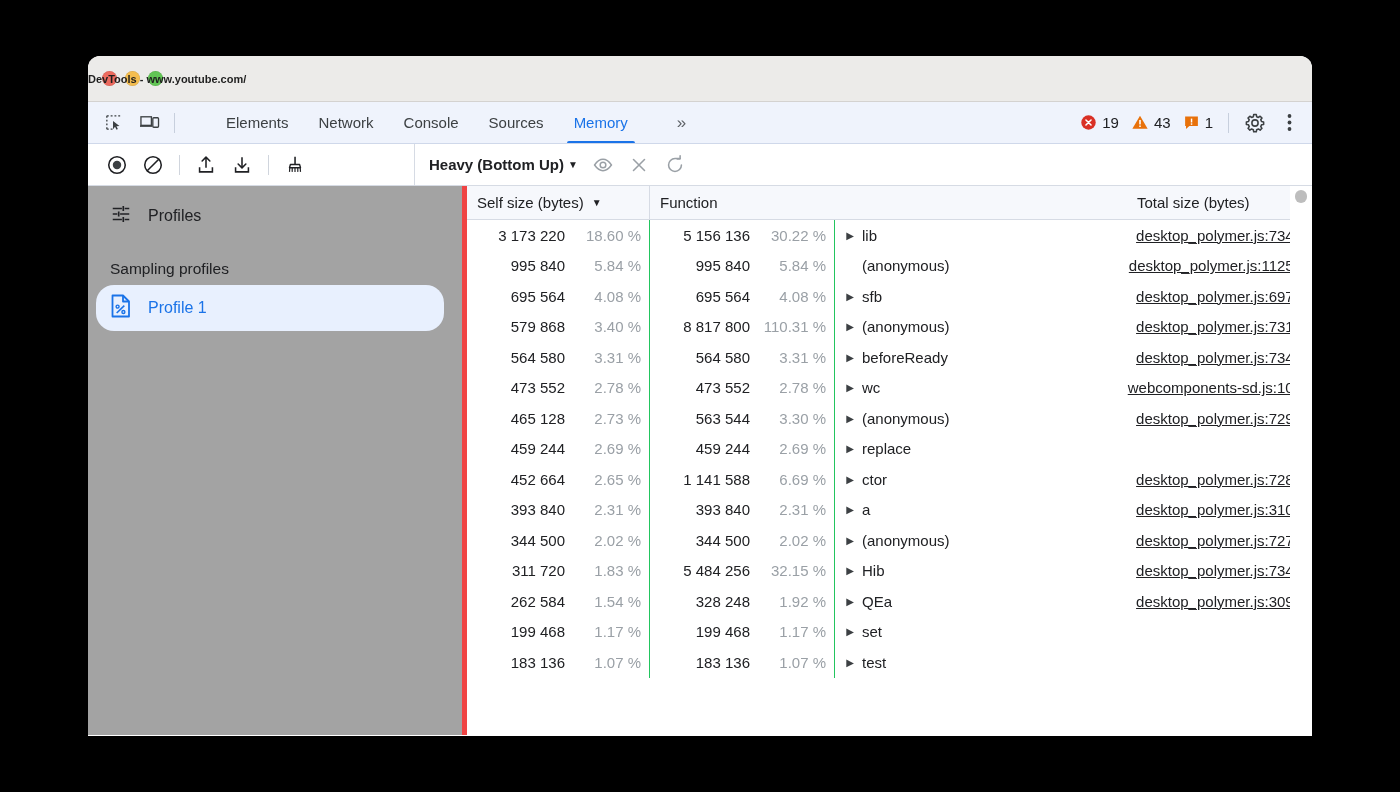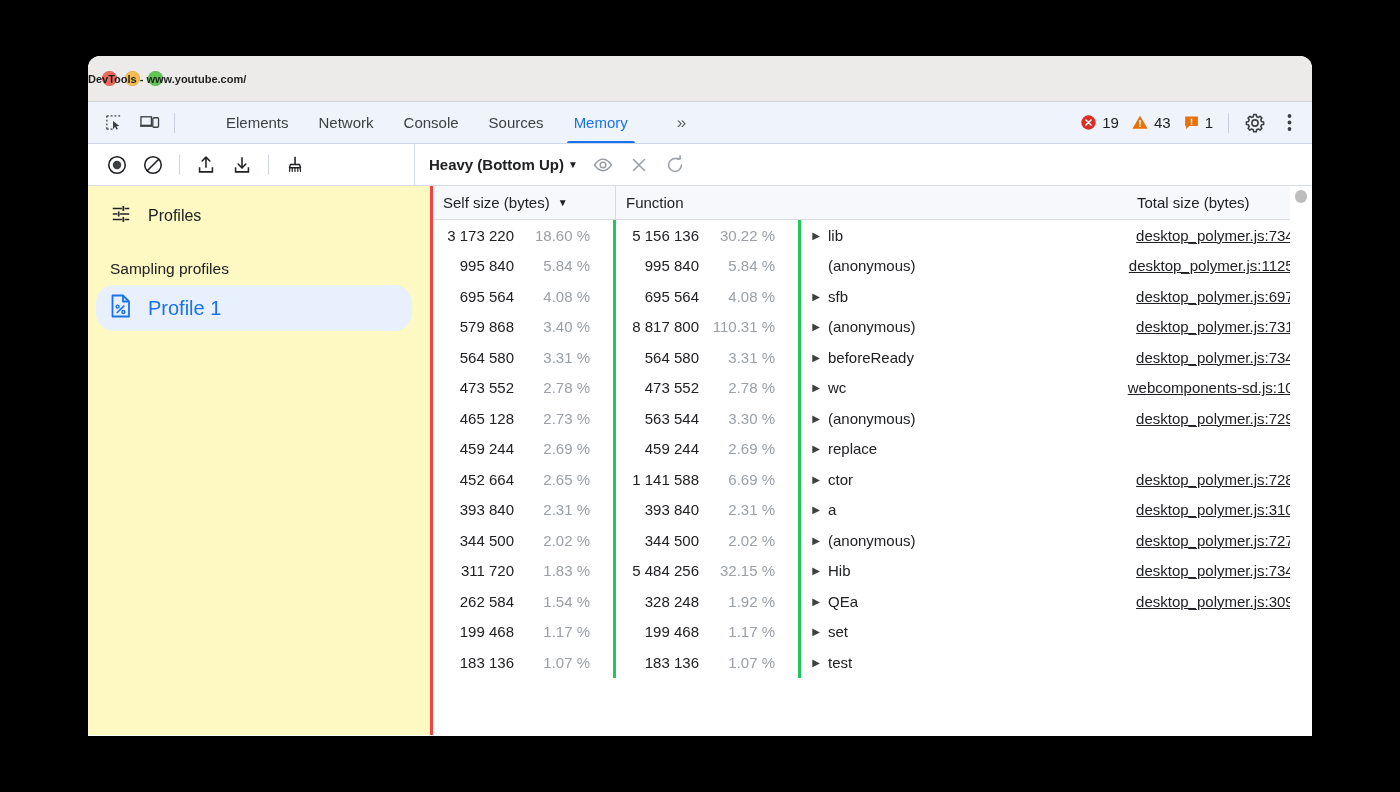--- a/index.html
+++ b/index.html
@@ -114,43 +114,43 @@
     font-size: 15px; color: #202124;
     padding: 3px 6px 3px 2px; border-radius: 4px; font-weight: bold;
   }
   .caret { font-size: 10px; color: #202124; }
 
   
   .body-split { display: flex; height: 549px; }
 
   
   .sidebar {
-    width: 345px;
-    border-right: 3px solid #ef4444;
-    background: #fef9c3;
+    width: 379px;
+    border-right: 5px solid #ef4444;
+    background: #a3a3a3;
     padding-top: 8px;
     flex-shrink: 0;
   }
   .side-head {
     display: flex; align-items: center; gap: 16px;
     padding: 9px 0 9px 22px;
   }
   .side-head-label { font-size: 16px; color: #202124; }
   .side-section {
     font-size: 15.5px; color: #202124;
     padding: 22px 0 7px 22px;
   }
   .side-item {
     display: flex; align-items: center; gap: 16px;
     margin: 0 18px 0 8px;
     padding: 9px 0 9px 14px;
     border-radius: 18px;
   }
   .side-item.selected { background: #e8f0fe; }
-  .side-item-label { font-size: 20px; color: #1a73e8; }
+  .side-item-label { font-size: 16px; color: #1a73e8; }
 
   
   .main {
     flex: 1; display: flex; flex-direction: column;
     background: #fff; position: relative; overflow: hidden;
   }
   .grid-header {
     display: flex;
     height: 34px;
     background: #f6f8fc;
@@ -166,23 +166,23 @@
   .gh-self  { width: 183px; justify-content: flex-start; gap: 8px; }
   .gh-total { width: 185px; justify-content: flex-start; }
   .gh-func  { flex: 1; border-right: none; }
   .sort-caret { font-size: 10px; color: #202124; }
 
   .rows { flex: 1; overflow: hidden; }
   .row { display: flex; height: 30.5px; align-items: center; }
   .cell-self, .cell-total {
     display: flex; align-items: center; justify-content: flex-end;
     height: 100%;
-    border-right: 3px solid #22c55e;
+    border-right: 1px solid #22c55e;
     font-size: 15px;
-    padding-right: 23px;
+    padding-right: 8px;
     gap: 0;
   }
   .cell-self  { width: 183px; }
   .cell-total { width: 185px; }
   .num { color: #202124; white-space: nowrap; }
   .pct { color: #9aa0a6; white-space: nowrap; width: 76px; text-align: right; }
   .cell-func {
     flex: 1; display: flex; align-items: center; height: 100%;
     padding-left: 10px; padding-right: 10px; gap: 7px;
     overflow: hidden;

